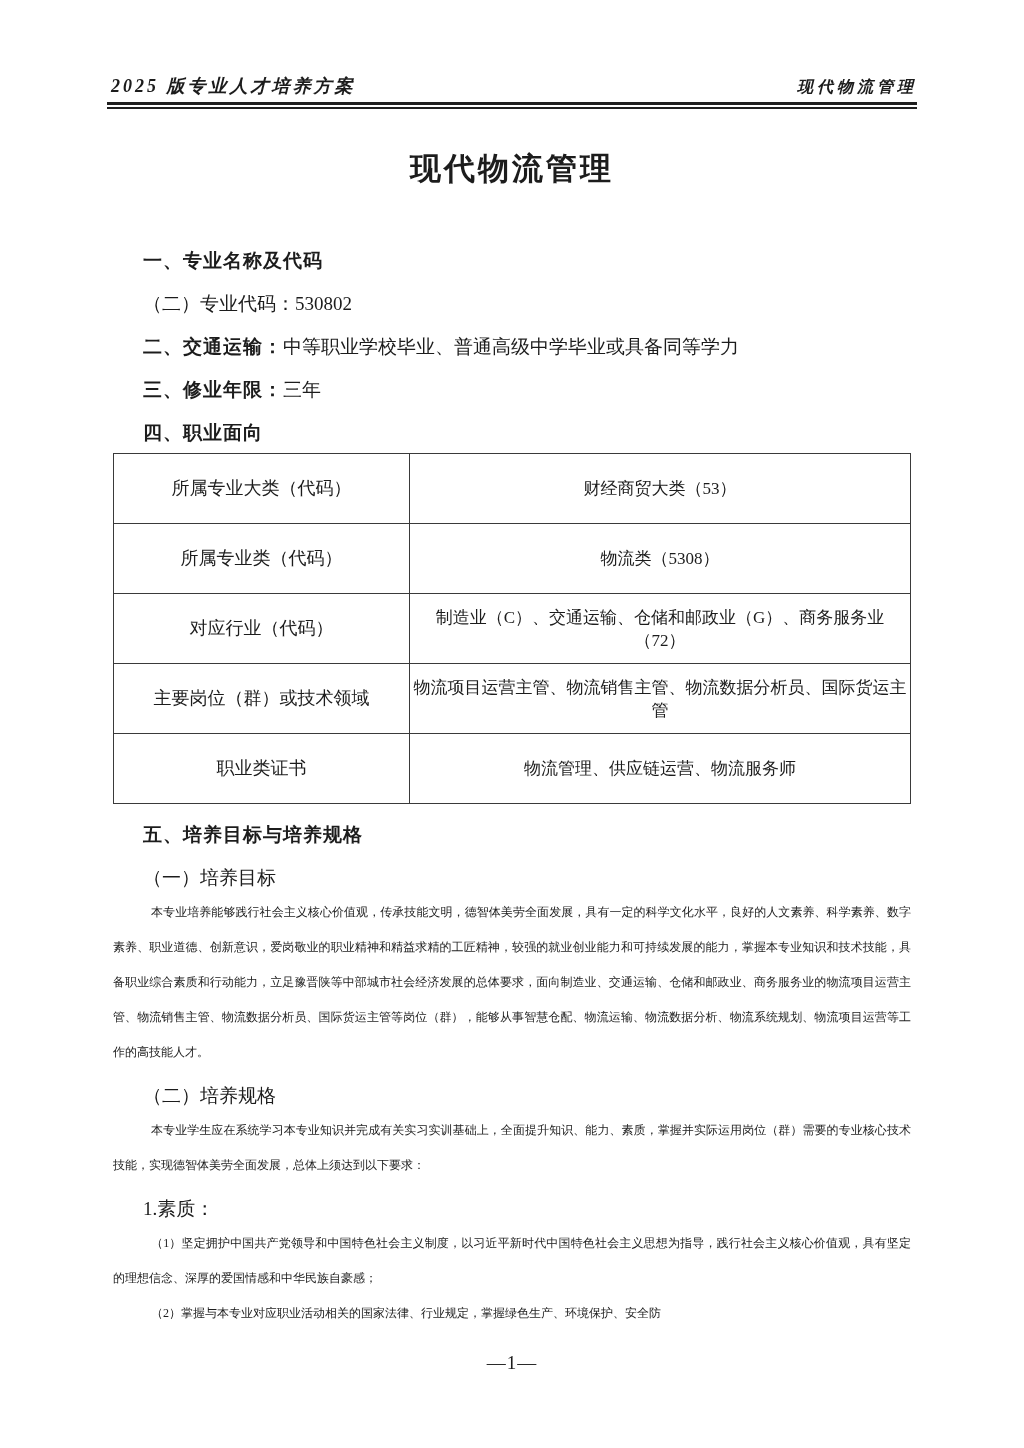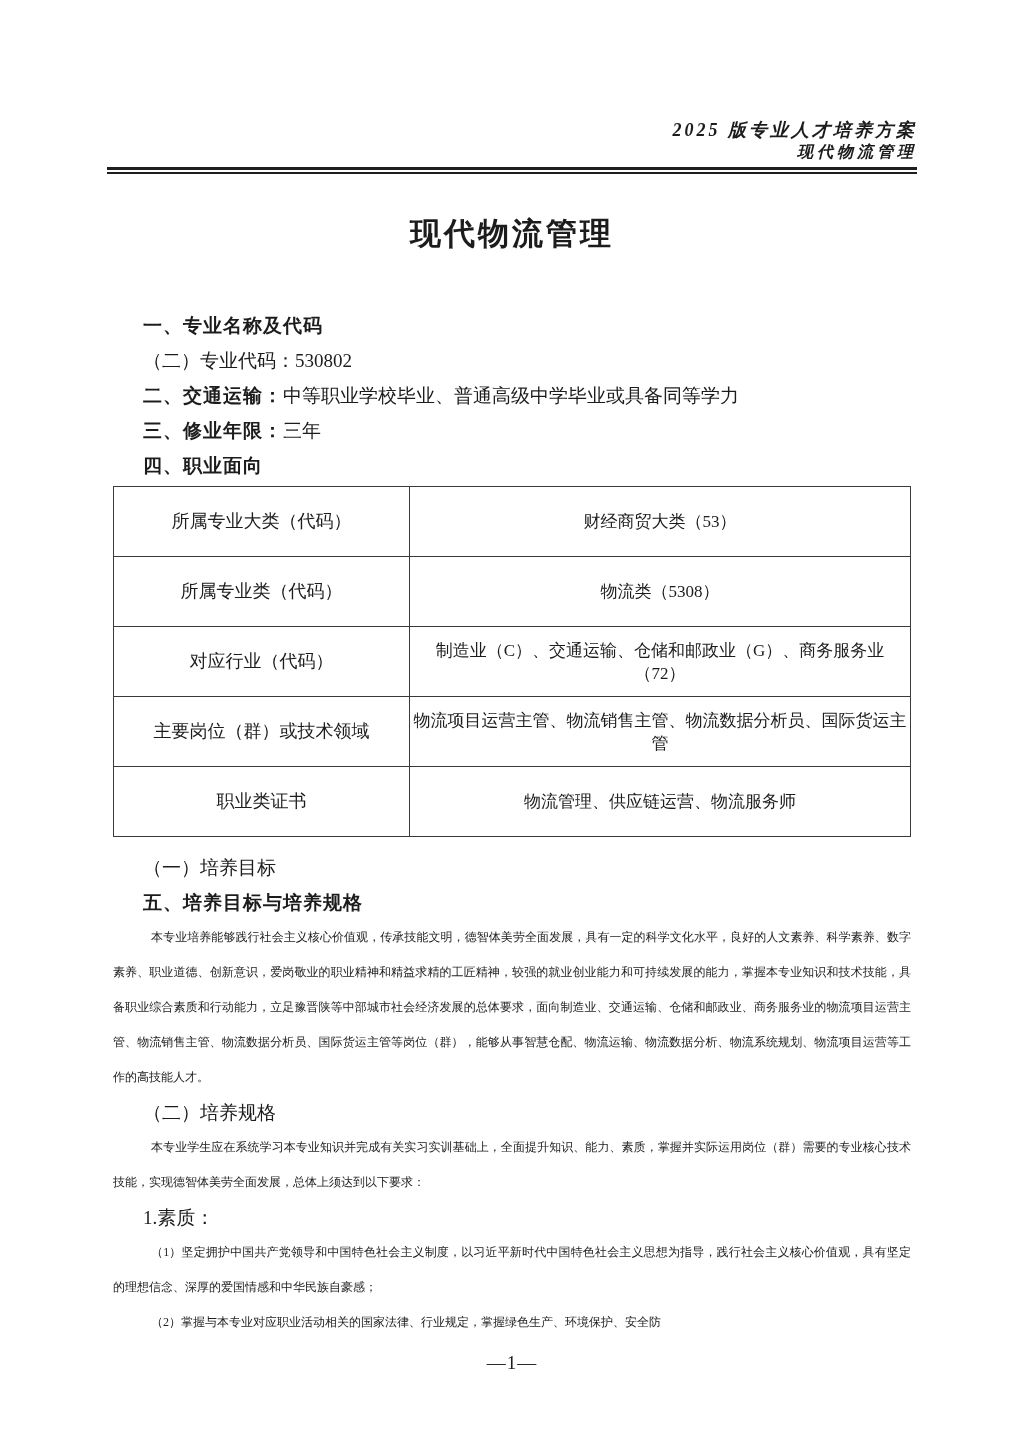--- a/index.html
+++ b/index.html
@@ -9,28 +9,27 @@
     height: 1448px;
     margin: 0 auto;
     background: #ffffff;
     color: #1c1c1c;
     font-family: "Liberation Serif", serif;
     overflow: hidden;
   }
   
   .header-row {
     margin: 0 107px;
-    padding-top: 118px;
+    padding-top: 74px;
     display: flex;
     justify-content: space-between;
     align-items: flex-end;
     font-family: "Liberation Serif", serif;
     font-style: italic;
     font-weight: bold;
-    flex-direction: column;
   }
   .header-left  { font-size: 18px; letter-spacing: 3px; padding-left: 4px; }
   .header-right { font-size: 16px; letter-spacing: 4px; }
   .header-rule {
     margin: 4px 107px 0 107px;
     height: 2px;
     border-top: 3px solid #1f1f1f;
     border-bottom: 2px solid #1f1f1f;
   }
   
@@ -43,21 +42,21 @@
     letter-spacing: 3px;
   }
   
   .content { margin: 0 113px; }
   .sections { margin-top: 52px; }
   .line {
     line-height: 35px;
     font-size: 19px;
     white-space: nowrap;
   }
-  .indent1 { padding-left: 30px; }
+  .indent1 { padding-left: 30px; margin-top: 8px; }
   .bold-head {
     font-family: "Liberation Sans", sans-serif;
     font-weight: bold;
     font-size: 19px;
     letter-spacing: 1px;
   }
   
   .career-table {
     width: 100%;
     margin-top: 3px;
@@ -136,22 +135,22 @@
           <td class="cell-value">物流项目运营主管、物流销售主管、物流数据分析员、国际货运主管</td>
         </tr>
         <tr>
           <td class="col-label">职业类证书</td>
           <td class="cell-value">物流管理、供应链运营、物流服务师</td>
         </tr>
       </tbody>
     </table>
 
     <div class="body-block">
+      <div class="line indent1 bold-head">五、培养目标与培养规格</div>
       <div class="line indent1">（一）培养目标</div>
-      <div class="line indent1 bold-head">五、培养目标与培养规格</div>
       <p class="para para-indent">本专业培养能够践行社会主义核心价值观，传承技能文明，德智体美劳全面发展，具有一定的科学文化水平，良好的人文素养、科学素养、数字素养、职业道德、创新意识，爱岗敬业的职业精神和精益求精的工匠精神，较强的就业创业能力和可持续发展的能力，掌握本专业知识和技术技能，具备职业综合素质和行动能力，立足豫晋陕等中部城市社会经济发展的总体要求，面向制造业、交通运输、仓储和邮政业、商务服务业的物流项目运营主管、物流销售主管、物流数据分析员、国际货运主管等岗位（群），能够从事智慧仓配、物流运输、物流数据分析、物流系统规划、物流项目运营等工作的高技能人才。</p>
       <div class="line indent1">（二）培养规格</div>
       <p class="para para-indent">本专业学生应在系统学习本专业知识并完成有关实习实训基础上，全面提升知识、能力、素质，掌握并实际运用岗位（群）需要的专业核心技术技能，实现德智体美劳全面发展，总体上须达到以下要求：</p>
       <div class="line indent1">1.素质：</div>
       <p class="para para-indent">（1）坚定拥护中国共产党领导和中国特色社会主义制度，以习近平新时代中国特色社会主义思想为指导，践行社会主义核心价值观，具有坚定的理想信念、深厚的爱国情感和中华民族自豪感；</p>
       <p class="para para-indent">（2）掌握与本专业对应职业活动相关的国家法律、行业规定，掌握绿色生产、环境保护、安全防</p>
     </div>
 
   </div>
 

